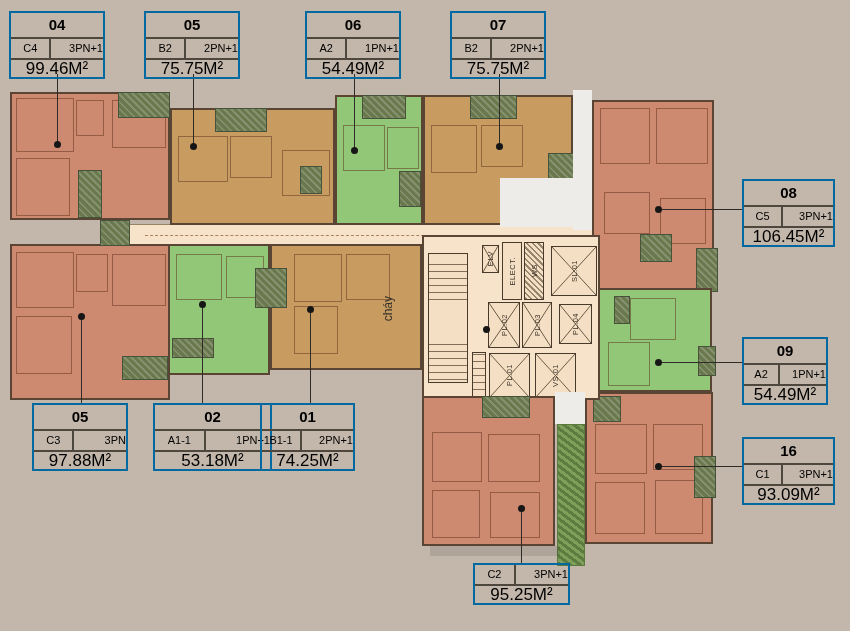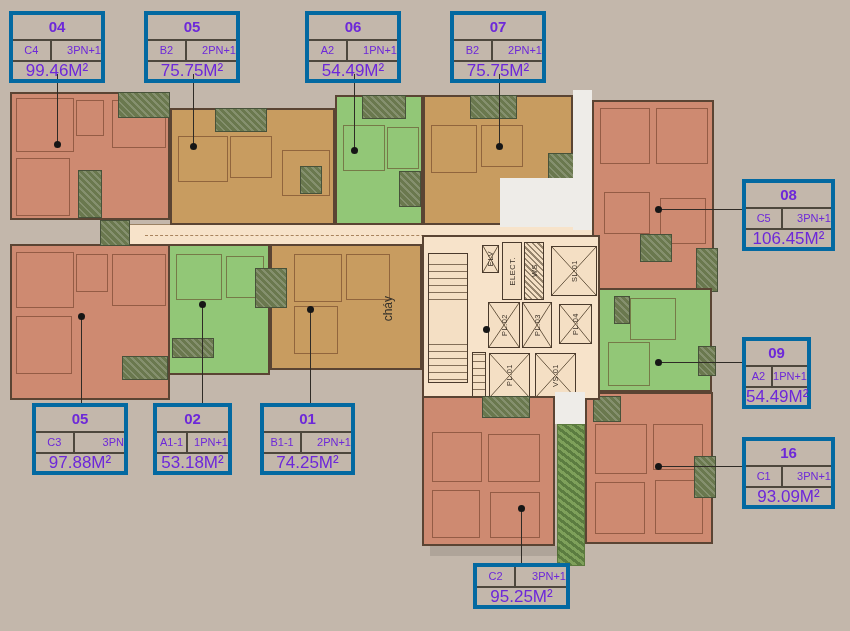--- a/index.html
+++ b/index.html
@@ -36,21 +36,21 @@
           background-image:repeating-linear-gradient(37deg, rgba(40,70,25,.4) 0 3px, rgba(0,0,0,0) 3px 6px);}
   .shadow{position:absolute;background:rgba(0,0,0,.10);}
   .chay{position:absolute;writing-mode:vertical-rl;transform:rotate(180deg);
         font-size:12px;color:#33302a;}
 
   
   .lead{position:absolute;background:#2f2b26;}
   .dot{position:absolute;width:7px;height:7px;border-radius:50%;background:#161616;}
 
   
-  .lblbox{position:absolute;width:96px;border:4px solid #0369a1;color:#6d28d9;box-sizing:border-box;}
+  .lblbox{position:absolute;width:96px;border:2px solid #0369a1;color:#000000;box-sizing:border-box;}
   .lb-num{height:24px;border-bottom:2px solid #4d473d;font-weight:bold;font-size:15px;
           text-align:center;line-height:24px;}
   .lb-mid{display:flex;height:19px;border-bottom:2px solid #4d473d;font-size:11px;}
   .lb-type{width:44%;border-right:2px solid #4d473d;text-align:center;line-height:19px;box-sizing:border-box;}
   .lb-pn{flex:1;text-align:right;line-height:19px;}
   .lb-area{height:17px;font-size:17px;text-align:center;line-height:17px;}
 </style>
 </head>
 <body>
 
@@ -286,21 +286,21 @@
 
   <div class="lblbox" style="left:742px;top:179px;width:93px;">
     <div class="lb-num">08</div>
     <div class="lb-mid">
       <span class="lb-type">C5</span>
       <span class="lb-pn">3PN+1</span>
     </div>
     <div class="lb-area">106.45M²</div>
   </div>
 
-  <div class="lblbox" style="left:742px;top:337px;width:69px;">
+  <div class="lblbox" style="left:742px;top:337px;width:86px;">
     <div class="lb-num">09</div>
     <div class="lb-mid">
       <span class="lb-type">A2</span>
       <span class="lb-pn">1PN+1</span>
     </div>
     <div class="lb-area">54.49M²</div>
   </div>
 
   <div class="lblbox" style="left:742px;top:437px;width:93px;">
     <div class="lb-num">16</div>
@@ -321,21 +321,21 @@
 
   <div class="lblbox" style="left:32px;top:403px;">
     <div class="lb-num">05</div>
     <div class="lb-mid">
       <span class="lb-type">C3</span>
       <span class="lb-pn">3PN</span>
     </div>
     <div class="lb-area">97.88M²</div>
   </div>
 
-  <div class="lblbox" style="left:153px;top:403px;width:79px;">
+  <div class="lblbox" style="left:153px;top:403px;width:119px;">
     <div class="lb-num">02</div>
     <div class="lb-mid">
       <span class="lb-type">A1-1</span>
       <span class="lb-pn">1PN+1</span>
     </div>
     <div class="lb-area">53.18M²</div>
   </div>
 
   <div class="lblbox" style="left:260px;top:403px;width:95px;">
     <div class="lb-num">01</div>

